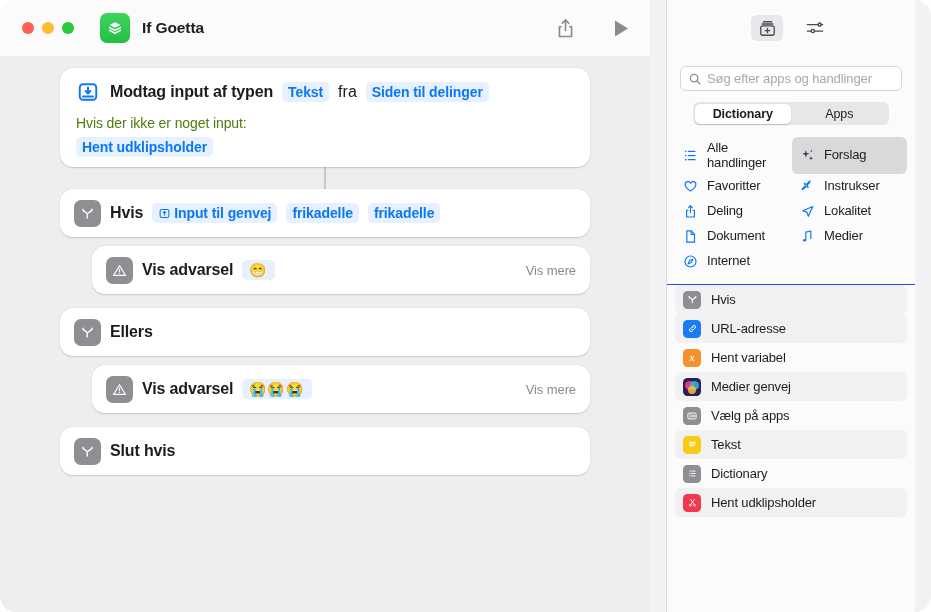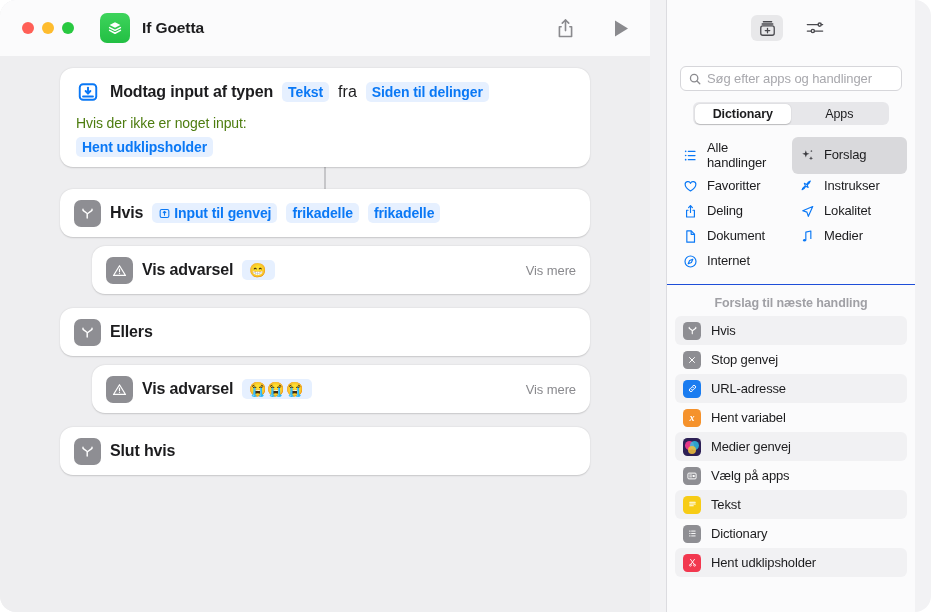--- a/index.html
+++ b/index.html
@@ -468,42 +468,33 @@
           <svg width="15" height="15" viewBox="0 0 18 18" fill="none">
             <circle cx="9" cy="9" r="6.6" stroke="#0a78f5" stroke-width="1.4"></circle>
             <path d="M11.8 6.2 7.9 7.9 6.2 11.8 10.1 10.1 11.8 6.2Z" stroke="#0a78f5" stroke-width="1.3" stroke-linejoin="round"></path>
           </svg>
         </span>
         <span class="cat-tx">Internet</span>
       </div>
       <div></div>
     </div>
 
-    <div class="sugg-head">Forslag til næste handling</div>
 
     <div class="sugg-list">
 
       <div class="sugg-item zebra">
         <span class="sugg-ic" style="background:#8e8e93;">
           <svg width="11" height="11" viewBox="0 0 20 20" fill="none">
             <path d="M4 4.2v1.6L9.6 10v6" stroke="#fff" stroke-width="2" stroke-linecap="round" stroke-linejoin="round"></path>
             <path d="M16 4.2v1.6L10.4 10" stroke="#fff" stroke-width="2" stroke-linecap="round" stroke-linejoin="round"></path>
           </svg>
         </span>
         <span class="sugg-tx">Hvis</span>
       </div>
 
-      <div class="sugg-item">
-        <span class="sugg-ic" style="background:#8e8e93;">
-          <svg width="10" height="10" viewBox="0 0 20 20" fill="none">
-            <path d="M5 5l10 10M15 5 5 15" stroke="#fff" stroke-width="2" stroke-linecap="round"></path>
-          </svg>
-        </span>
-        <span class="sugg-tx">Stop genvej</span>
-      </div>
 
       <div class="sugg-item zebra">
         <span class="sugg-ic" style="background:#1a7cf0;">
           <svg width="11" height="11" viewBox="0 0 20 20" fill="none">
             <path d="M8.2 11.8a2.8 2.8 0 0 0 4 0l2.6-2.6a2.8 2.8 0 1 0-4-4l-.8.8" stroke="#fff" stroke-width="1.8" stroke-linecap="round"></path>
             <path d="M11.8 8.2a2.8 2.8 0 0 0-4 0l-2.6 2.6a2.8 2.8 0 1 0 4 4l.8-.8" stroke="#fff" stroke-width="1.8" stroke-linecap="round"></path>
           </svg>
         </span>
         <span class="sugg-tx">URL-adresse</span>
       </div>

